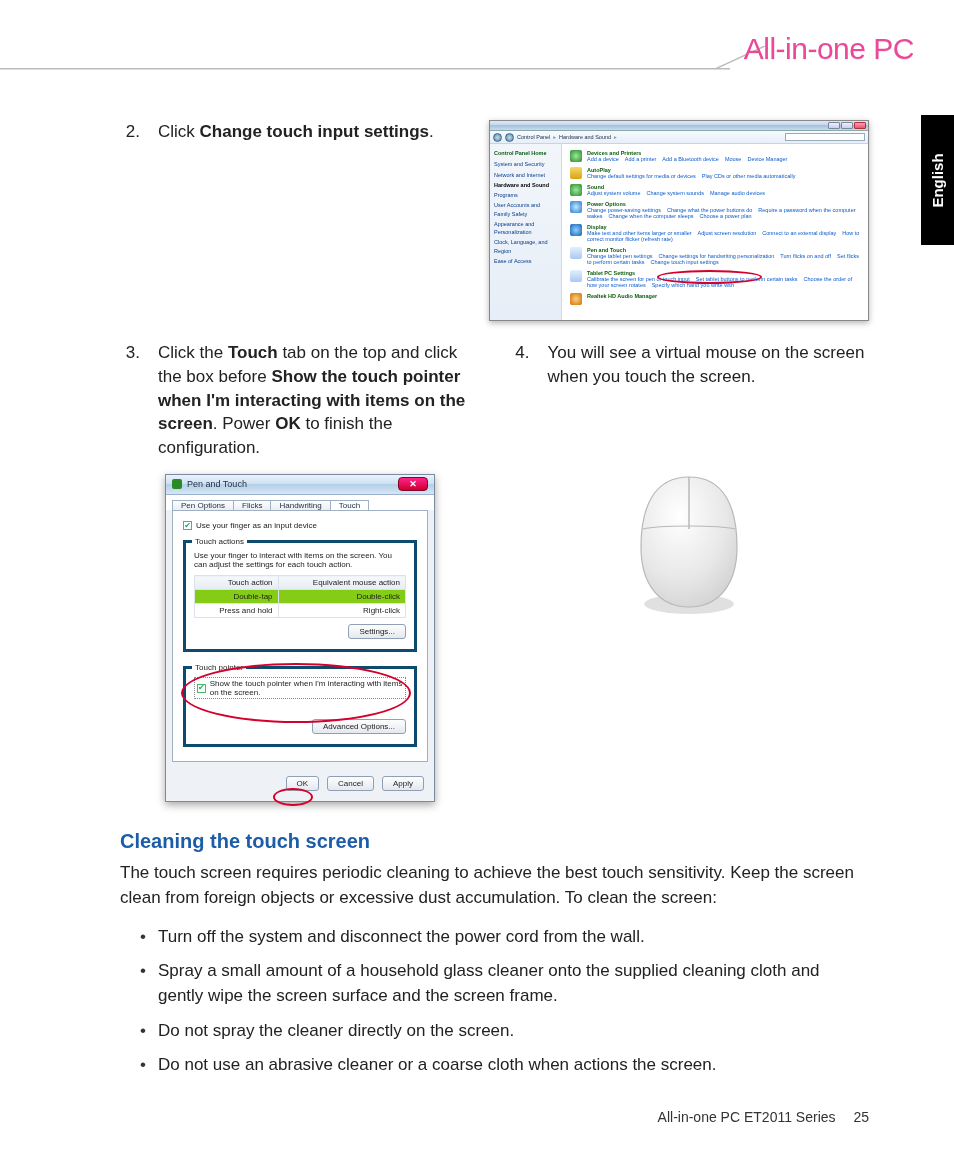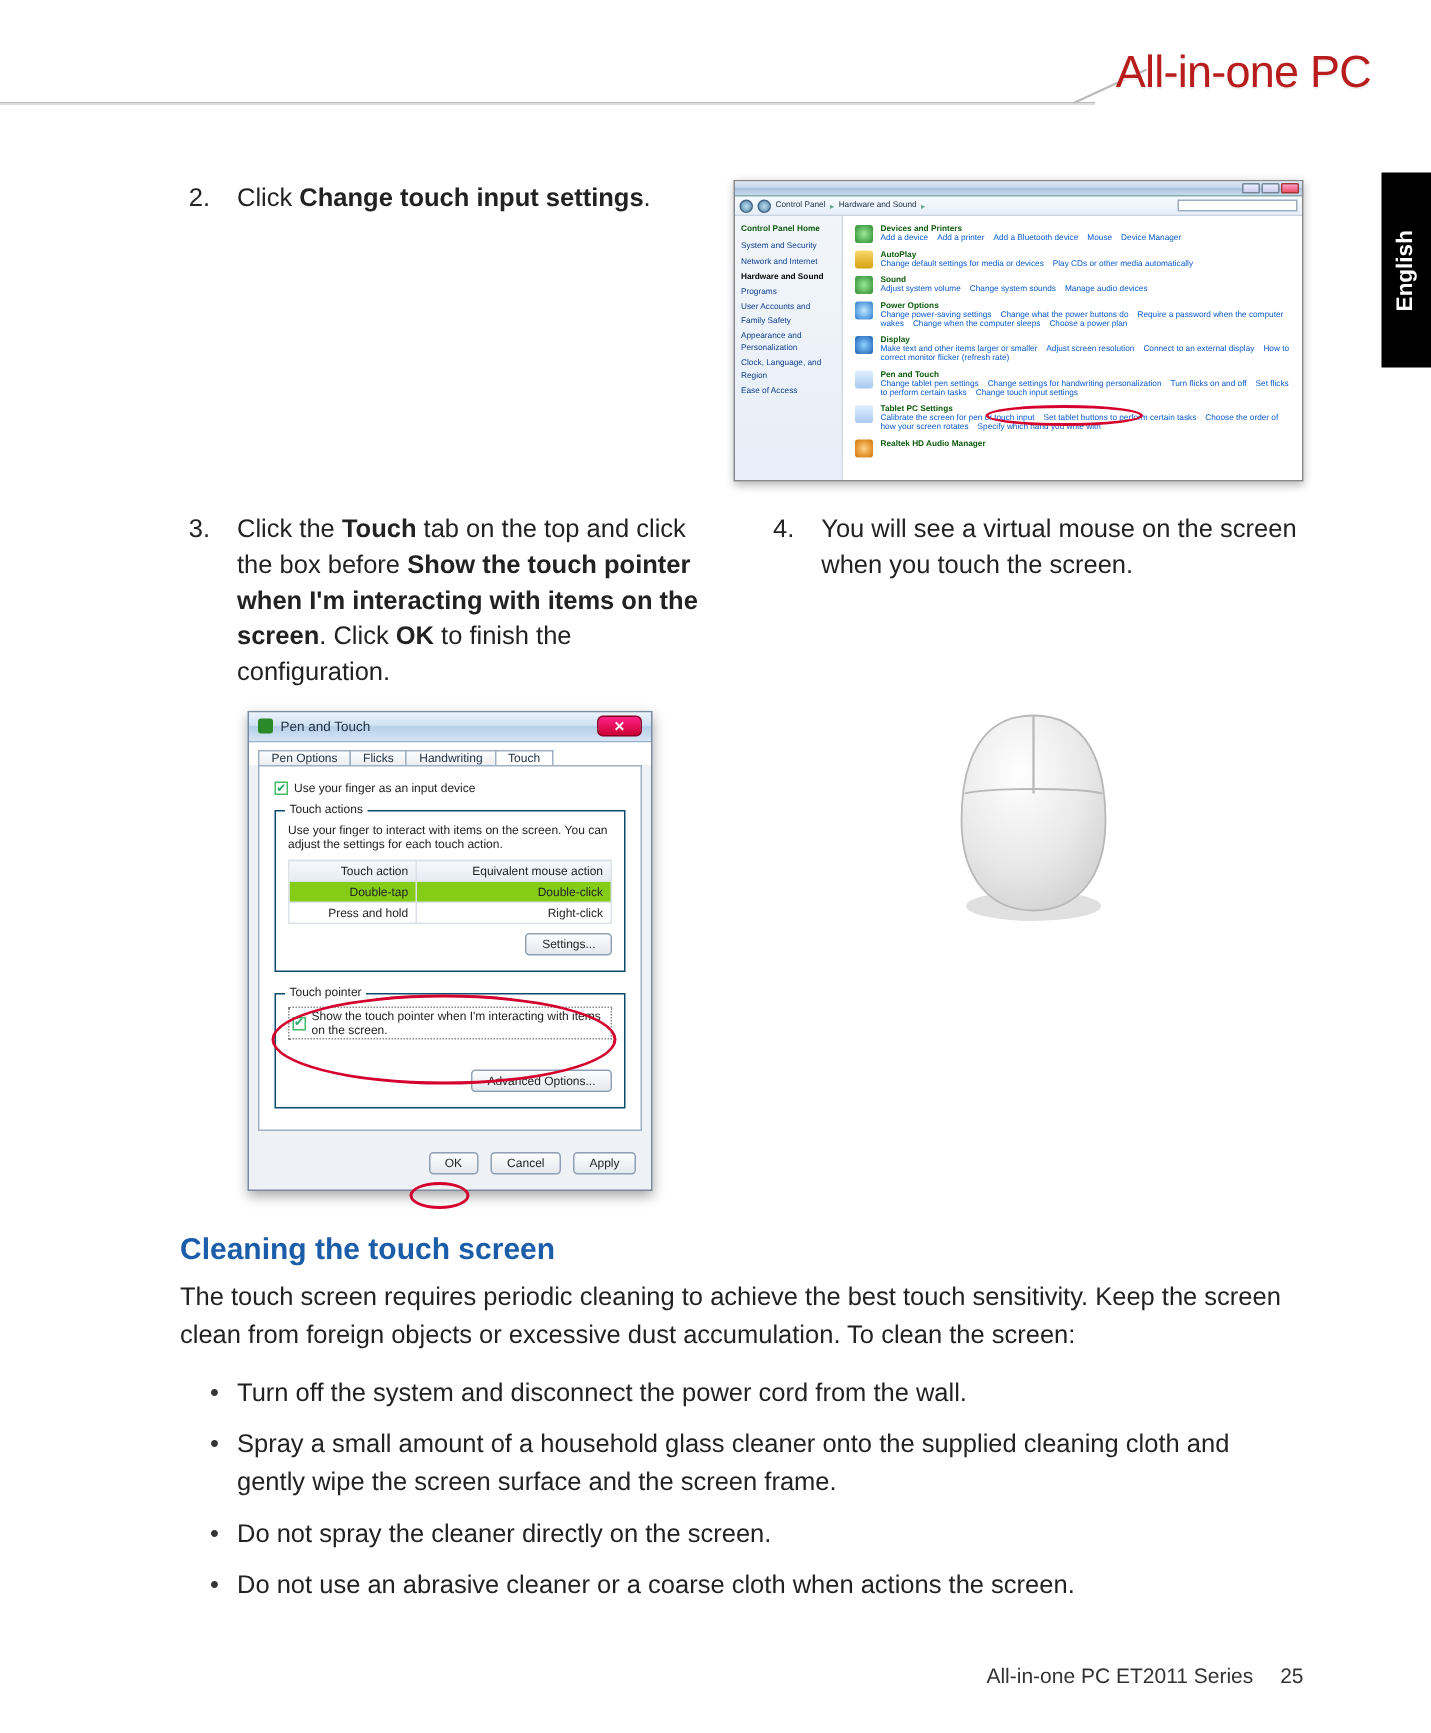--- a/index.html
+++ b/index.html
@@ -28,21 +28,21 @@
     left: 715px;
     width: 50px;
     height: 23px;
   }
   .header-title {
     position: absolute;
     top: 32px;
     right: 40px;
     font-size: 30px;
     font-weight: 300;
-    color: #b91c1c;
+    color: #ec4899;
     text-shadow: 0 1px 0 #eee;
     letter-spacing: -0.5px;
   }
   
   .lang-tab {
     position: absolute;
     top: 115px;
     right: 0;
     width: 33px;
     height: 130px;
@@ -167,21 +167,21 @@
   .pt-tabs { display:flex; gap:0; padding:5px 6px 0; background:#fff; border-bottom:0; }
   .pt-tab {
     padding:0 8px; border:1px solid #9fb0c4; border-bottom:none;
     background:linear-gradient(#fdfdfd,#ebeef2); margin-right:-1px;
     color:#234;
   }
   .pt-tab.active { background:#fff; position:relative; z-index:2; }
   .pt-pane { background:#fff; border:1px solid #9fb0c4; margin:0 6px 6px; padding:10px 10px 14px; position:relative;}
   .chk { display:inline-flex; align-items:center; gap:4px; }
   .chk-box { width:9px; height:9px; border:1px solid #4b6; background:#fff; display:inline-flex; align-items:center; justify-content:center; color:#2a6; font-size:8px; line-height:1;}
-  .groupbox { border:1px solid #0c4a6e; margin-top:10px; padding:8px 8px 10px; position:relative;}
+  .groupbox { border:3px solid #0c4a6e; margin-top:10px; padding:8px 8px 10px; position:relative;}
   .groupbox > .legend { position:absolute; top:-6px; left:6px; background:#fff; padding:0 3px; font-size:8px;}
   .tbl { width:100%; border:1px solid #c2ccd8; border-collapse:collapse; margin-top:6px;}
   .tbl th, .tbl td { border:1px solid #dbe2ec; padding:2px 5px; text-align:right; font-size:8px;}
   .tbl th { background:linear-gradient(#f6f9fc,#e6ecf4); font-weight:400;}
   .tbl tr.sel td { background:#84cc16;}
   .btn {
     display:inline-block; padding:2px 10px; border:1px solid #8fa0b4;
     background:linear-gradient(#fdfdfd,#e4e9ef); border-radius:3px; font-size:8px;
   }
   .rightbtn { text-align:right; margin-top:6px;}
@@ -329,21 +329,21 @@
         <div class="cp-highlight" style="left:167px; top:149px;"></div>
       </div>
     </div>
   </div>
 
   <div class="row">
     <div class="col">
       <div class="step">
         <div class="step-num">3.</div>
         <div class="step-body">
-          <span>Click the </span><b>Touch</b><span> tab on the top and click the box before </span><b>Show the touch pointer when I'm interacting with items on the screen</b><span>. Click </span><b>OK</b><span> to finish the configuration.</span>
+          <span>Click the </span><b>Touch</b><span> tab on the top and click the box before </span><b>Show the touch pointer when I'm interacting with items on the screen</b><span>. Power </span><b>OK</b><span> to finish the configuration.</span>
         </div>
       </div>
 
       <div class="pt-dialog">
         <div class="pt-title">
           <div class="sysicon"></div>
           <span>Pen and Touch</span>
           <div class="xbtn">✕</div>
         </div>
         <div class="pt-tabs">

